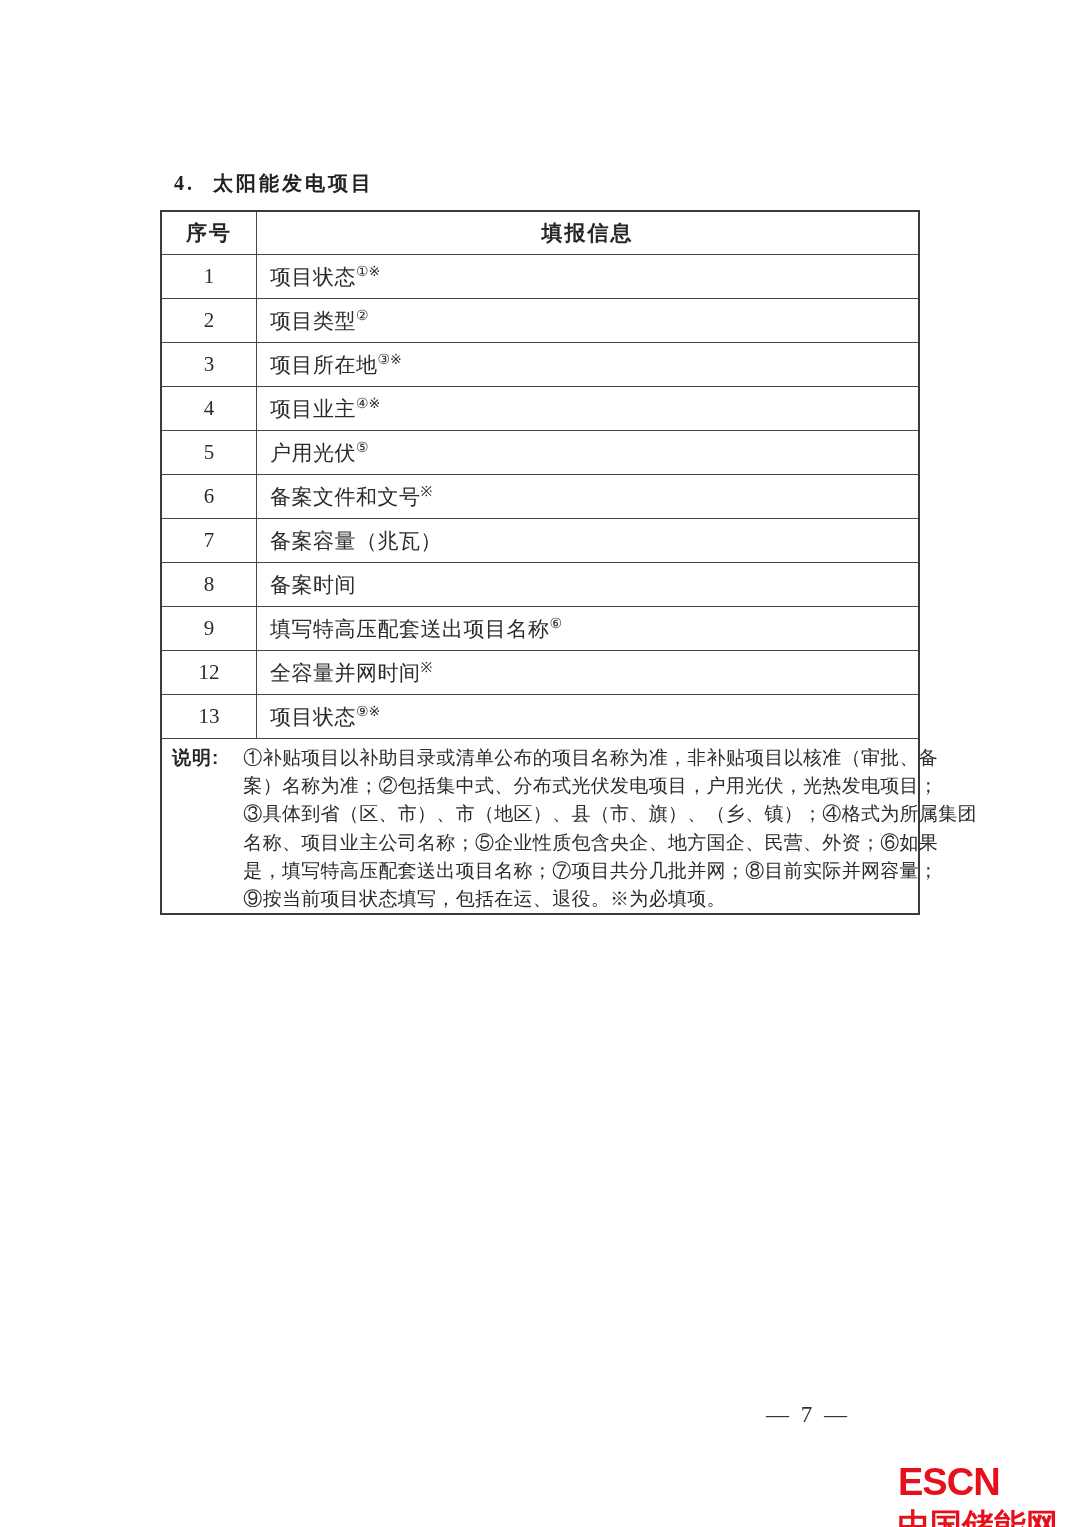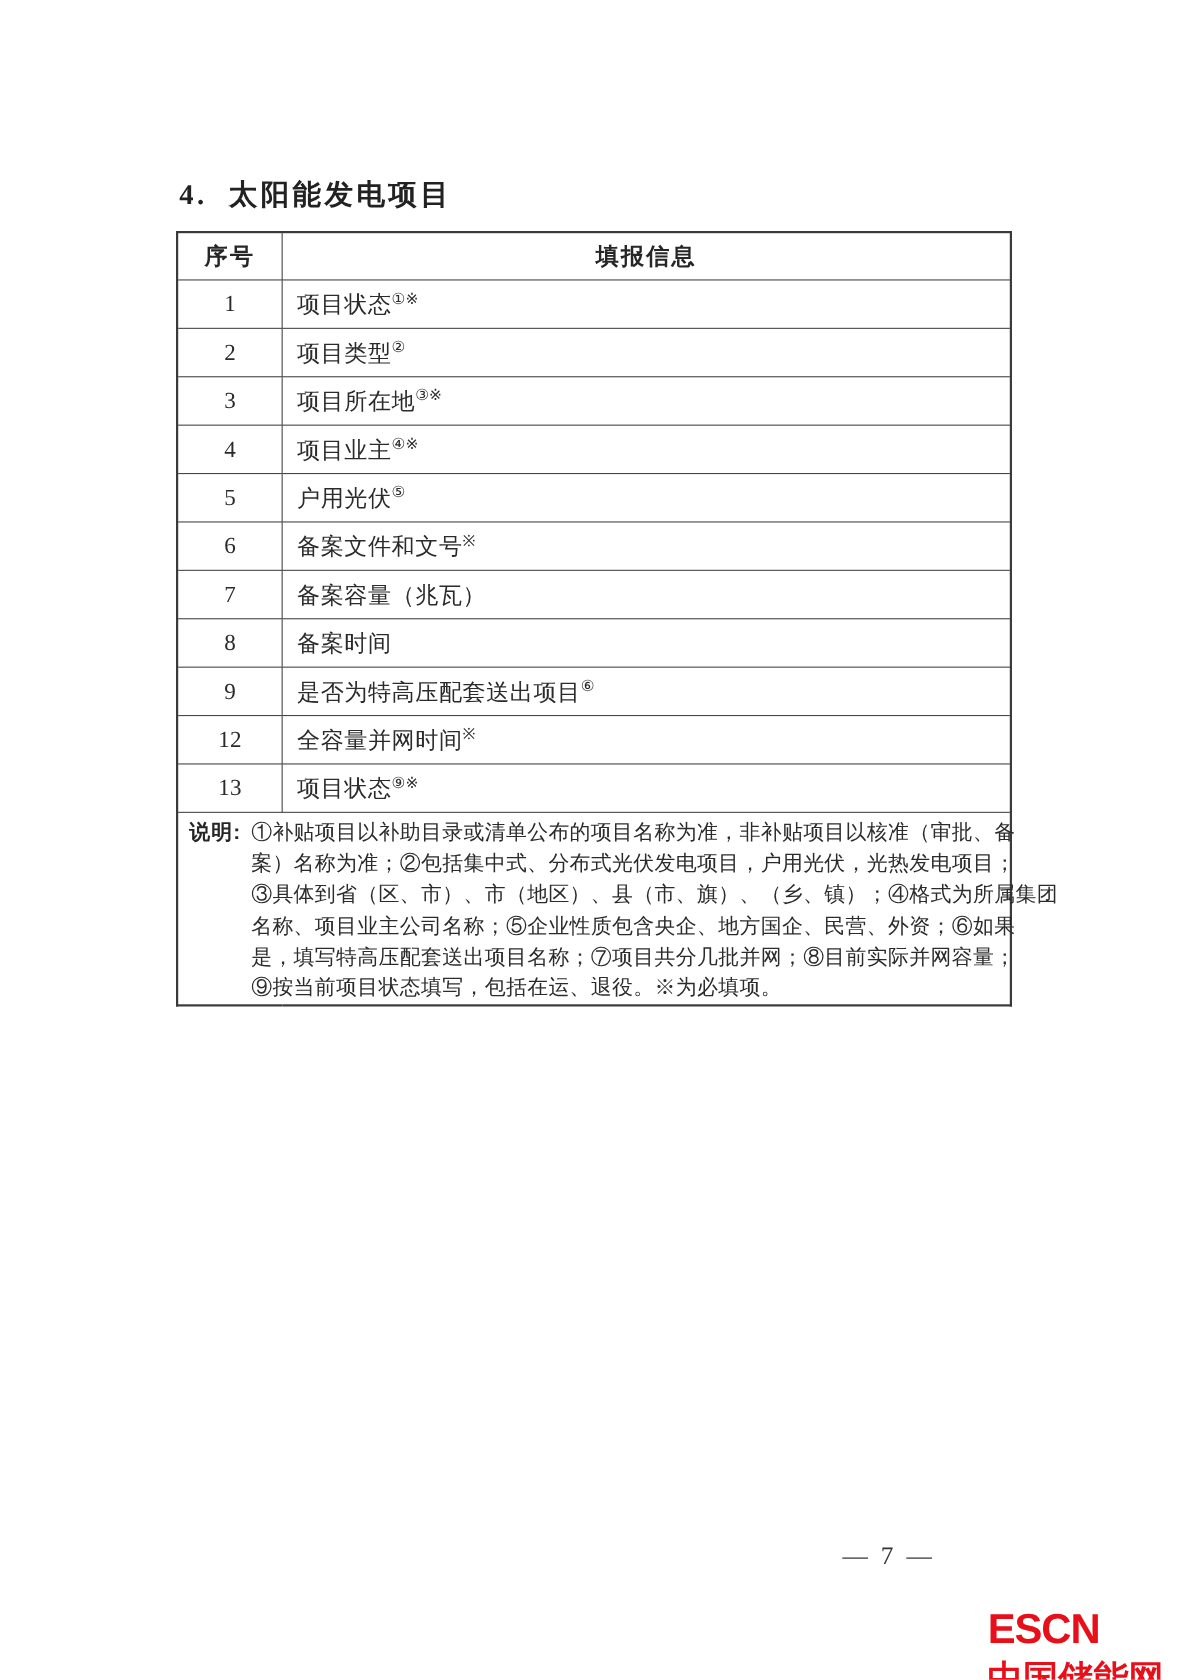--- a/index.html
+++ b/index.html
@@ -14,22 +14,22 @@
     font-family: "Liberation Serif", "DejaVu Serif", serif;
     color: #2b2b2b;
     overflow: hidden;
   }
 
   
   .doc-title {
     position: absolute;
     left: 162px;
     top: 158px;
-    margin: 1px;
-    font-size: 26px;
+    margin: 12px;
+    font-size: 20px;
     font-weight: bold;
     letter-spacing: 3px;
     word-spacing: 10px;
     color: #222;
     font-family: "Liberation Serif", "DejaVu Serif", serif;
   }
 
   
   .form-table {
     position: absolute;
@@ -84,21 +84,21 @@
   .note-wrap {
     display: flex;
     align-items: flex-start;
   }
   .note-label {
     flex: 0 0 auto;
     font-weight: bold;
     font-size: 19px;
     line-height: 28px;
     letter-spacing: 1px;
-    margin-right: 9px;
+    margin-right: 24px;
     white-space: nowrap;
     color: #262626;
     font-family: "Liberation Sans", "DejaVu Sans", sans-serif;
   }
   .note-lines { flex: 1 1 auto; }
   .note-line {
     font-size: 19px;
     line-height: 28.2px;
     letter-spacing: 0.3px;
     white-space: nowrap;
@@ -182,21 +182,21 @@
         <tr>
           <td class="cell-num">7</td>
           <td class="cell-info"><span class="seg">备案容量（兆瓦）</span></td>
         </tr>
         <tr>
           <td class="cell-num">8</td>
           <td class="cell-info"><span class="seg">备案时间</span></td>
         </tr>
         <tr>
           <td class="cell-num">9</td>
-          <td class="cell-info"><span class="seg">是否为特高压配套送出项目</span><span class="sup">⑥</span></td>
+          <td class="cell-info"><span class="seg">填写特高压配套送出项目名称</span><span class="sup">⑥</span></td>
         </tr>
         <tr>
           <td class="cell-num">12</td>
           <td class="cell-info"><span class="seg">全容量并网时间</span><span class="sup">※</span></td>
         </tr>
         <tr>
           <td class="cell-num">13</td>
           <td class="cell-info"><span class="seg">项目状态</span><span class="sup">⑨※</span></td>
         </tr>
       </tbody>

